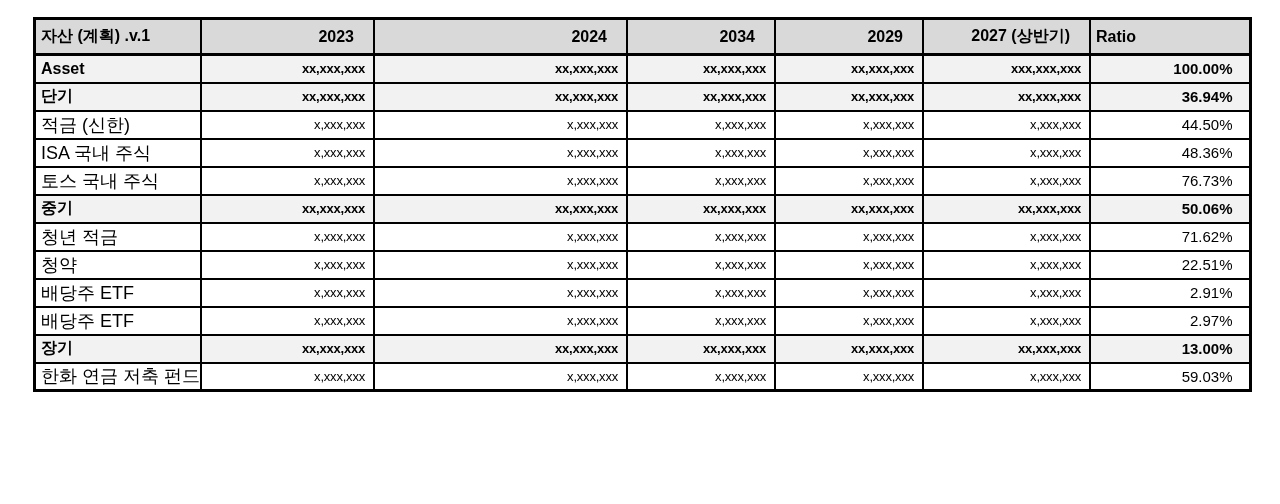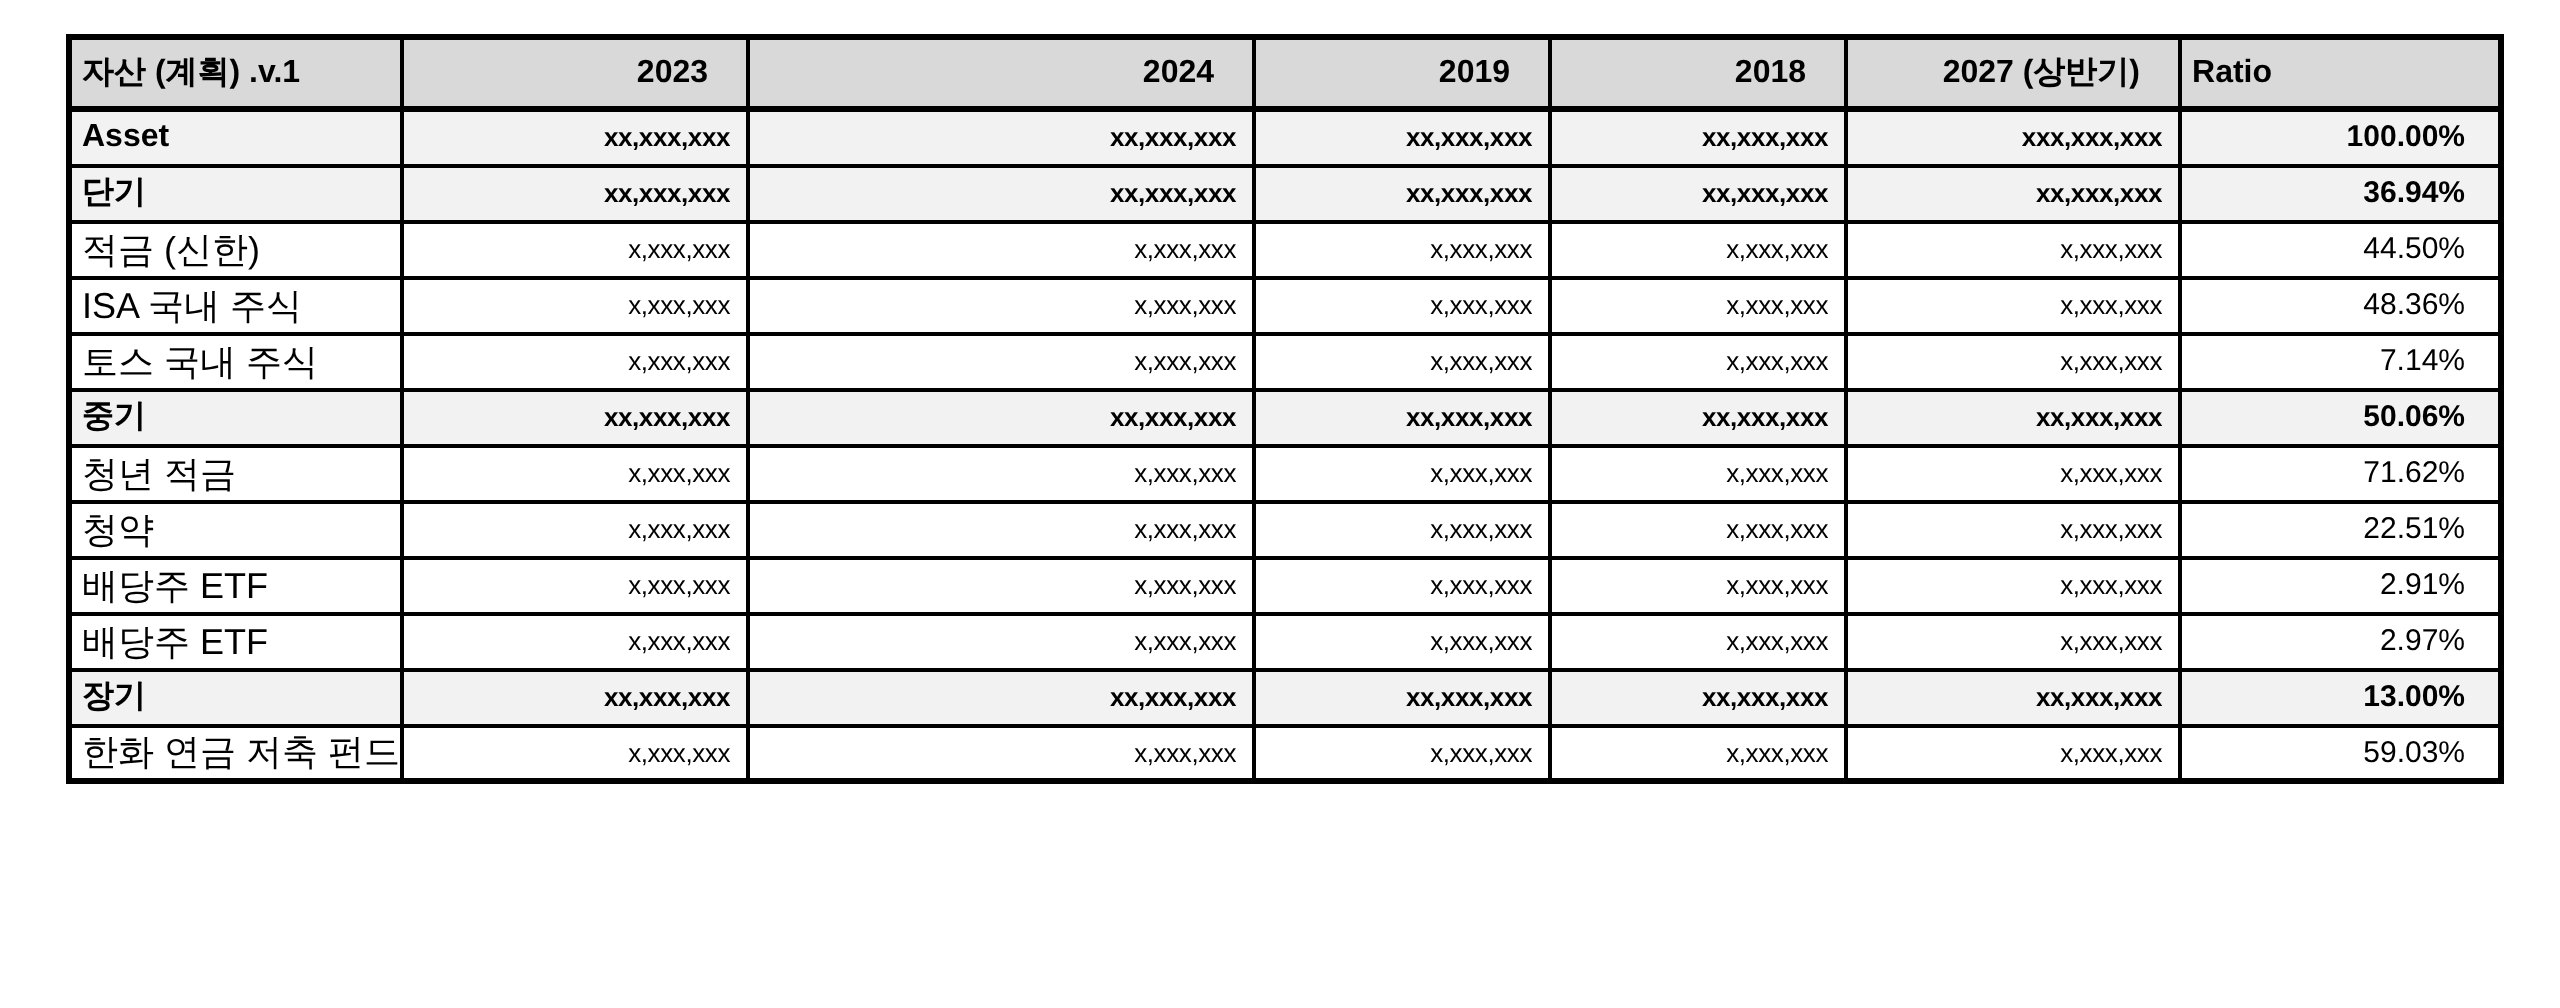--- a/index.html
+++ b/index.html
@@ -71,22 +71,22 @@
       <col style="width:148px">
       <col style="width:148px">
       <col style="width:167px">
       <col style="width:160px">
     </colgroup>
     <thead>
       <tr>
         <th class="h-left">자산 (계획) .v.1</th>
         <th class="h-right">2023</th>
         <th class="h-right">2024</th>
-        <th class="h-right">2019</th>
-        <th class="h-right">2018</th>
+        <th class="h-right">2034</th>
+        <th class="h-right">2029</th>
         <th class="h-right">2027 (상반기)</th>
         <th class="h-left">Ratio</th>
       </tr>
     </thead>
     <tbody>
         <tr class="section">
           <td class="c-label">Asset</td>
           <td class="c-num">xx,xxx,xxx</td>
           <td class="c-num">xx,xxx,xxx</td>
           <td class="c-num">xx,xxx,xxx</td>
@@ -121,21 +121,21 @@
           <td class="c-num">x,xxx,xxx</td>
           <td class="c-ratio">48.36%</td>
         </tr>
         <tr>
           <td class="c-label">토스 국내 주식</td>
           <td class="c-num">x,xxx,xxx</td>
           <td class="c-num">x,xxx,xxx</td>
           <td class="c-num">x,xxx,xxx</td>
           <td class="c-num">x,xxx,xxx</td>
           <td class="c-num">x,xxx,xxx</td>
-          <td class="c-ratio">7.14%</td>
+          <td class="c-ratio">76.73%</td>
         </tr>
         <tr class="section">
           <td class="c-label">중기</td>
           <td class="c-num">xx,xxx,xxx</td>
           <td class="c-num">xx,xxx,xxx</td>
           <td class="c-num">xx,xxx,xxx</td>
           <td class="c-num">xx,xxx,xxx</td>
           <td class="c-num">xx,xxx,xxx</td>
           <td class="c-ratio">50.06%</td>
         </tr>

